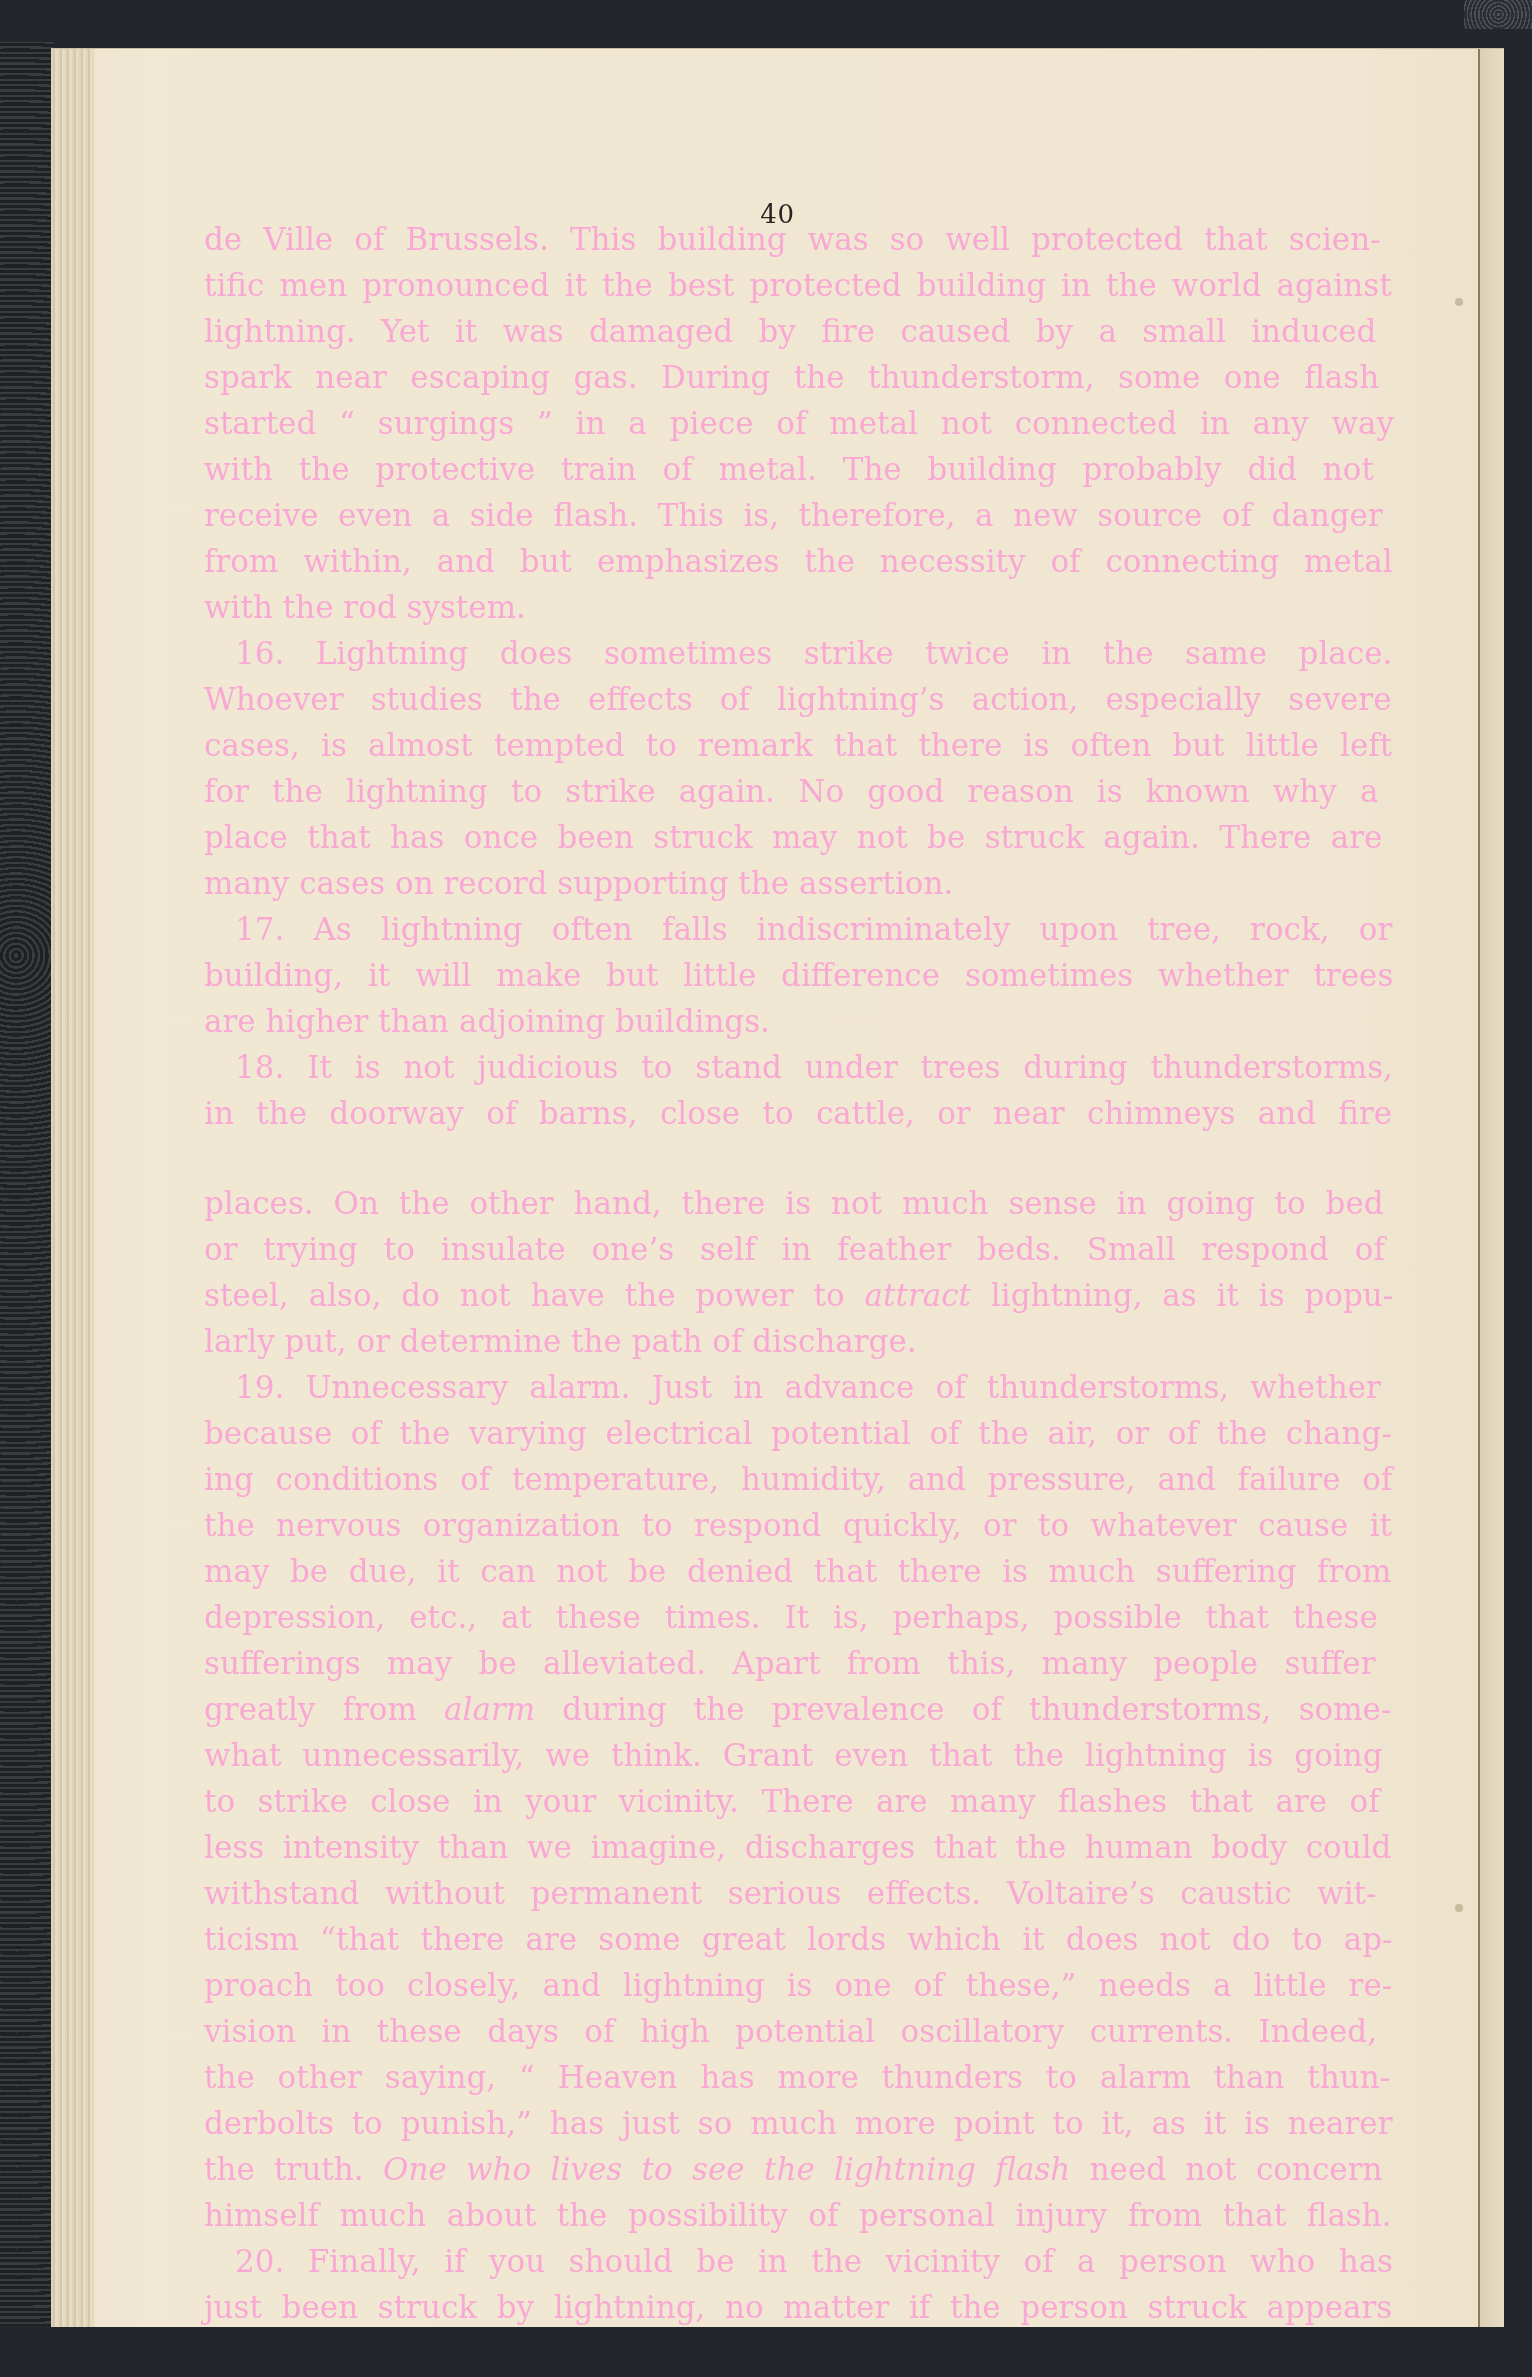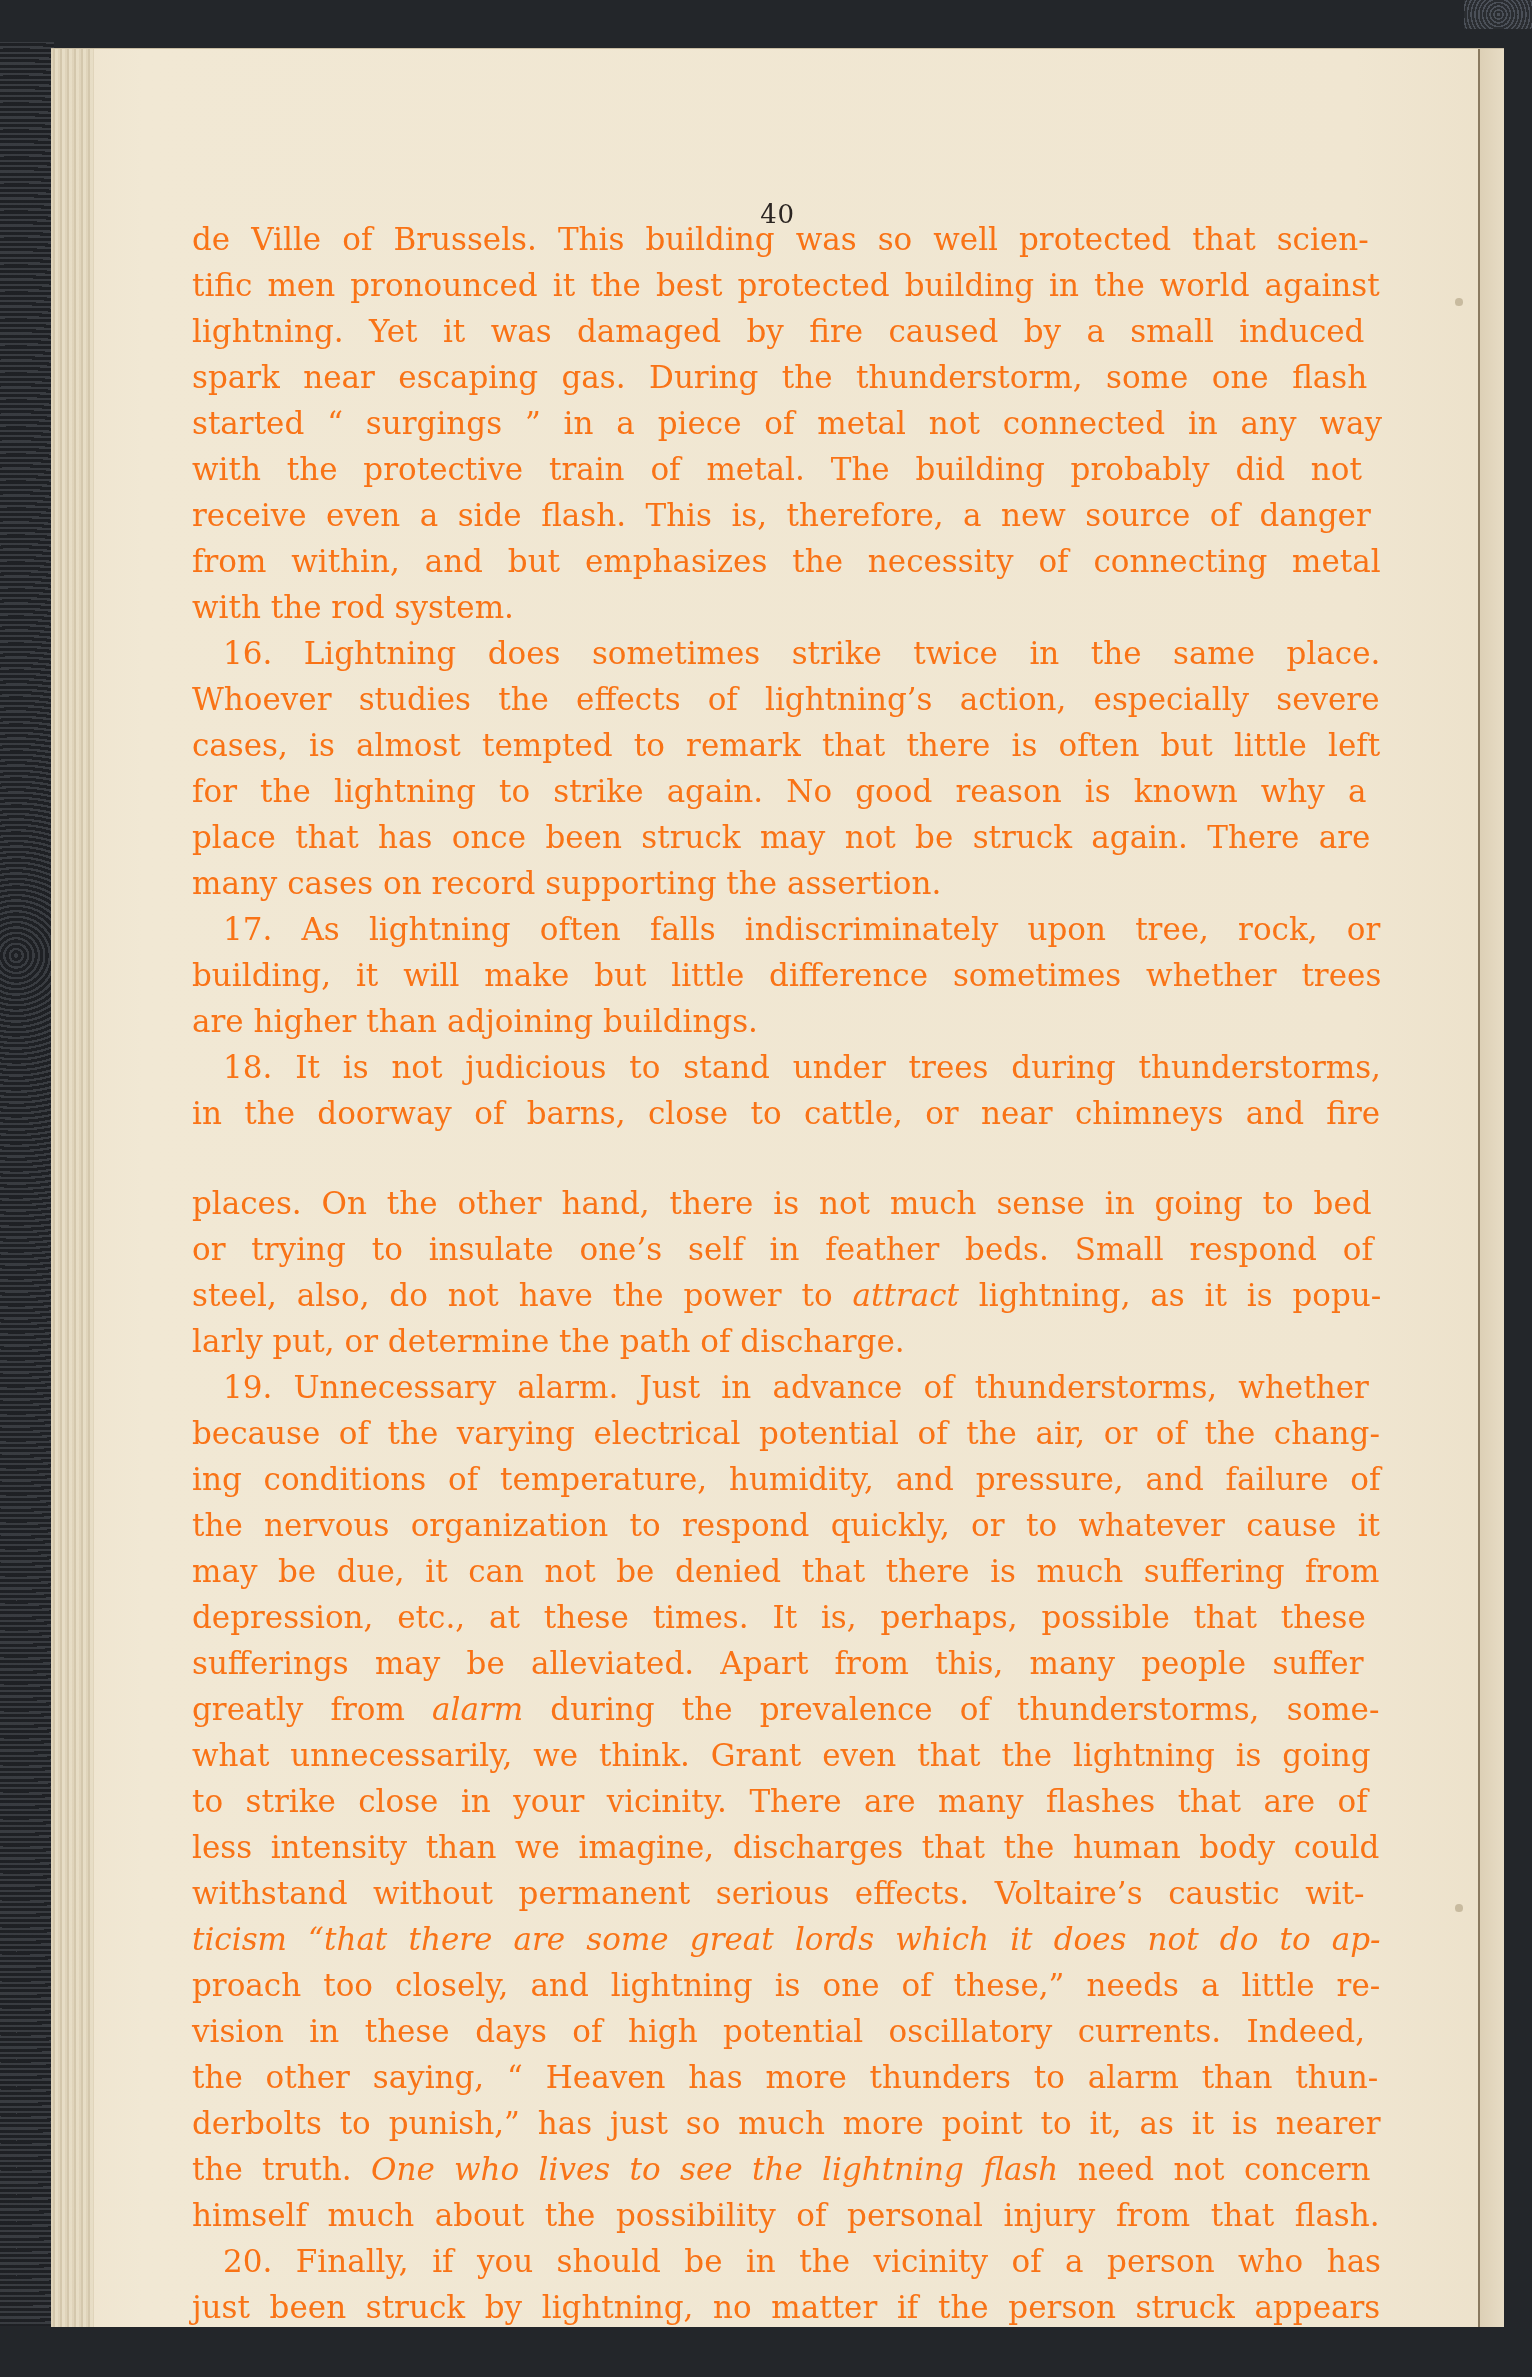--- a/index.html
+++ b/index.html
@@ -58,23 +58,23 @@
     left: 0; width: 100%;
     top: 150px;
     text-align: center;
     font-size: 26px;
     color: #2b2522;
     margin-left: 0;
     letter-spacing: 0.8px;
   }
   .text-block {
     position: absolute;
-    left: 192px; top: 216px;
+    left: 204px; top: 216px;
     width: 1190px;
-    color: #f97316;
+    color: #f9a8d4;
     font-size: 31px;
     line-height: 46px;
   }
   .line {
     display: block;
     white-space: nowrap;
     text-align: justify;
     text-align-last: justify;
     height: 46px;
   }
@@ -137,21 +137,21 @@
     <div class="line" style="white-space: nowrap;"><span style="display: inline-block; word-spacing: 12px;"><span>ing conditions of temperature, humidity, and pressure, and failure of</span></span></div>
     <div class="line" style="white-space: nowrap;"><span style="display: inline-block; word-spacing: 11.5px;"><span>the nervous organization to respond quickly, or to whatever cause it</span></span></div>
     <div class="line" style="white-space: nowrap;"><span style="display: inline-block; word-spacing: 10.7px;"><span>may be due, it can not be denied that there is much suffering from</span></span></div>
     <div class="line" style="white-space: nowrap;"><span style="display: inline-block; word-spacing: 14px;"><span>depression, etc., at these times.  It is, perhaps, possible that these</span></span></div>
     <div class="line" style="white-space: nowrap;"><span style="display: inline-block; word-spacing: 16.4px;"><span>sufferings may be alleviated.  Apart from this, many people suffer</span></span></div>
     <div class="line" style="white-space: nowrap;"><span style="display: inline-block; word-spacing: 17.3px;"><span>greatly from </span><em>alarm</em><span> during the prevalence of thunderstorms, some-</span></span></div>
     <div class="line" style="white-space: nowrap;"><span style="display: inline-block; word-spacing: 11px;"><span>what unnecessarily, we think.  Grant even that the lightning is going</span></span></div>
     <div class="line" style="white-space: nowrap;"><span style="display: inline-block; word-spacing: 12.6px;"><span>to strike close in your vicinity.  There are many flashes that are of</span></span></div>
     <div class="line" style="white-space: nowrap;"><span style="display: inline-block; word-spacing: 8.7px;"><span>less intensity than we imagine, discharges that the human body could</span></span></div>
     <div class="line" style="white-space: nowrap;"><span style="display: inline-block; word-spacing: 15.7px;"><span>withstand without permanent serious effects.  Voltaire’s caustic wit-</span></span></div>
-    <div class="line" style="white-space: nowrap; font-style: italic;"><span style="display: inline-block; word-spacing: 11.3px;"><span>ticism “that there are some great lords which it does not do to ap-</span></span></div>
+    <div class="line" style="white-space: nowrap;"><span style="display: inline-block; word-spacing: 11.3px;"><span>ticism “that there are some great lords which it does not do to ap-</span></span></div>
     <div class="line" style="white-space: nowrap;"><span style="display: inline-block; word-spacing: 12.2px;"><span>proach too closely, and lightning is one of these,” needs a little re-</span></span></div>
     <div class="line" style="white-space: nowrap;"><span style="display: inline-block; word-spacing: 15.6px;"><span>vision in these days of high potential oscillatory currents.  Indeed,</span></span></div>
     <div class="line" style="white-space: nowrap;"><span style="display: inline-block; word-spacing: 13px;"><span>the other saying, “ Heaven has more thunders to alarm than thun-</span></span></div>
     <div class="line" style="white-space: nowrap;"><span style="display: inline-block; word-spacing: 8px;"><span>derbolts to punish,” has just so much more point to it, as it is nearer</span></span></div>
     <div class="line" style="white-space: nowrap;"><span style="display: inline-block; word-spacing: 9.5px;"><span>the truth.  </span><em>One who lives to see the lightning flash</em><span> need not concern</span></span></div>
     <div class="line" style="white-space: nowrap;"><span style="display: inline-block; word-spacing: 10.7px;"><span>himself much about the possibility of personal injury from that flash.</span></span></div>
     <div class="line" style="padding-left: 31px; white-space: nowrap;"><span style="display: inline-block; word-spacing: 13.6px;"><span>20. Finally, if you should be in the vicinity of a person who has</span></span></div>
     <div class="line" style="white-space: nowrap;"><span style="display: inline-block; word-spacing: 9.8px;"><span>just been struck by lightning, no matter if the person struck appears</span></span></div>
   </div>
 

